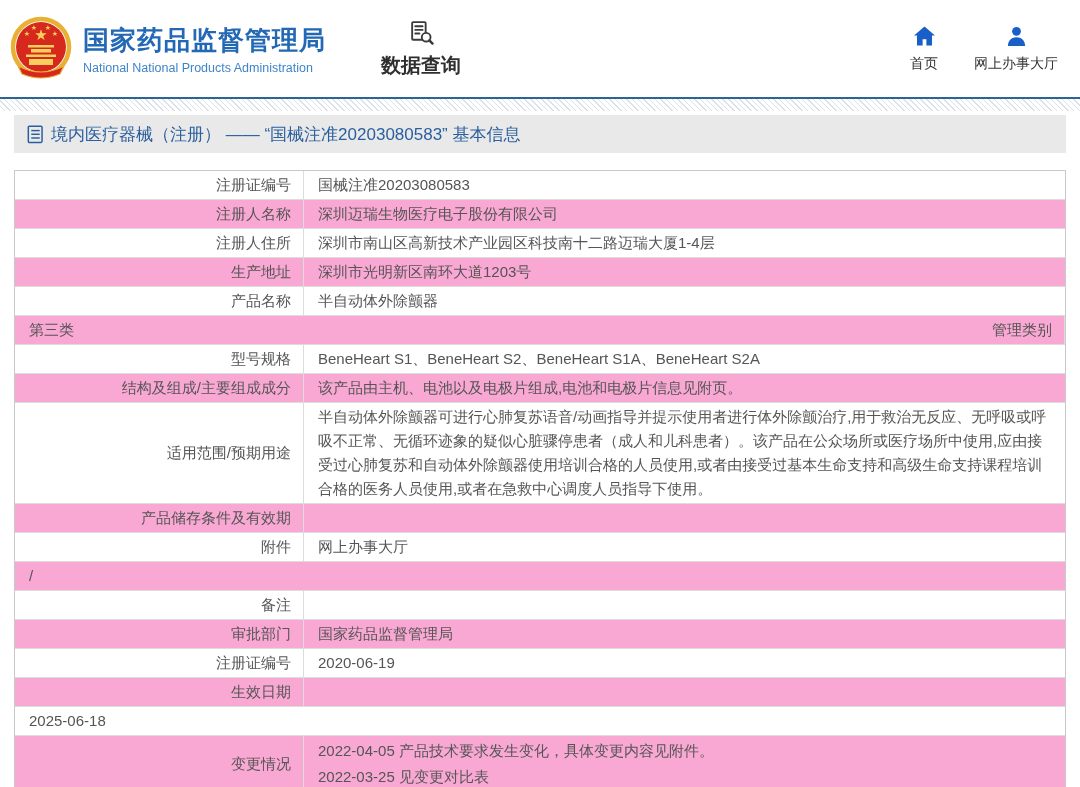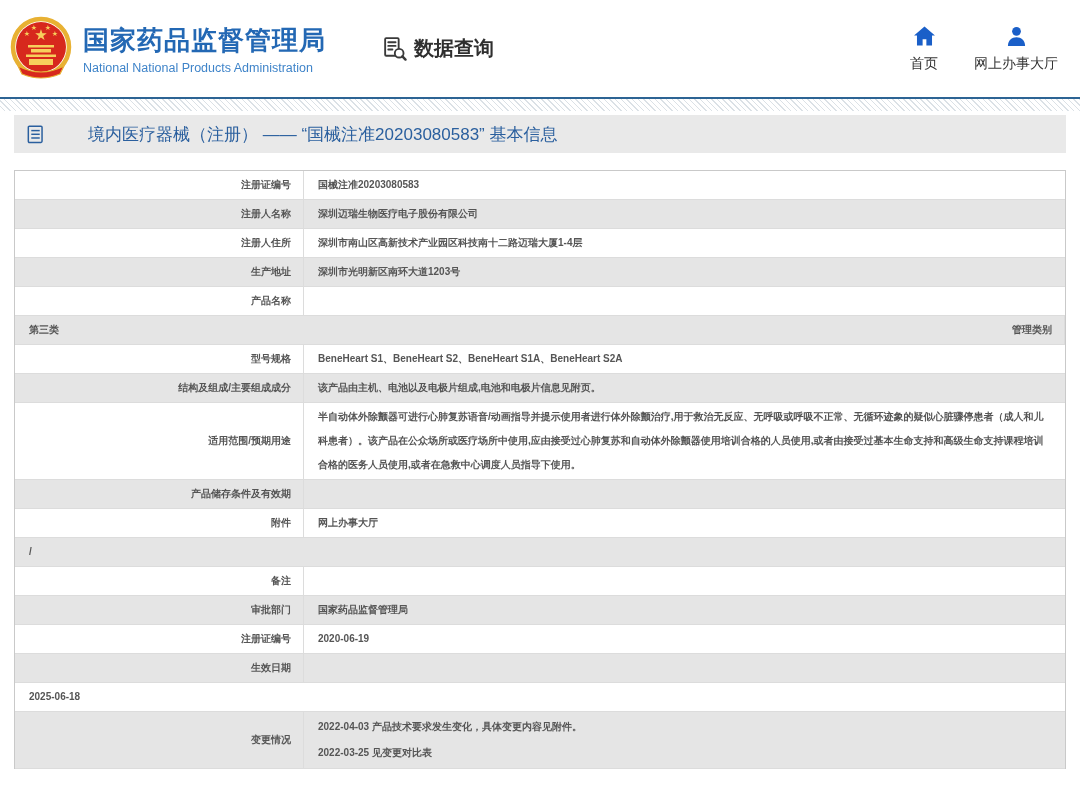--- a/index.html
+++ b/index.html
@@ -5,37 +5,37 @@
   * { margin:0; padding:0; box-sizing:border-box; }
   body { width:1080px; background:#fff; font-family:"Liberation Sans","DejaVu Sans",sans-serif; }
   .page { width:1080px; }
 
   
   .site-header { display:flex; align-items:center; height:97px; padding:0 22px 0 10px; background:#fff; }
   .logo-area { display:flex; align-items:center; gap:11px; }
   .org-names { display:flex; flex-direction:column; gap:3px; }
   .org-zh { font-size:26px; font-weight:bold; color:#2368b4; letter-spacing:1px; }
   .org-en { font-size:12.5px; color:#3f84c9; }
-  .data-query { display:flex; align-items:center; gap:6px; margin-left:55px; font-size:20px; font-weight:600; color:#2f2f2f; cursor:pointer; }
+  .data-query { display:flex; align-items:center; gap:6px; margin-left:55px; font-size:20px; font-weight:600; color:#2f2f2f; cursor:pointer;flex-direction:column; }
   .top-nav { margin-left:auto; display:flex; gap:36px; }
   .nav-item { display:flex; flex-direction:column; align-items:center; gap:8px; font-size:14px; color:#333; cursor:pointer; }
 
   
   .blue-line { height:2px; background:#2d6494; }
   .hatch-band { height:12px; background:repeating-linear-gradient(45deg,#ffffff 0 3px,#dbe1e6 3px 4px); }
 
   
   .title-bar { margin:4px 14px 17px 14px; height:38px; background:#e9e9e9; display:flex; align-items:center; gap:7px; padding-left:13px; }
-  .page-title { font-size:17px; color:#2a5f9e;margin-left:37px; }
+  .page-title { font-size:17px; color:#2a5f9e; }
 
   
   .info-table { margin:0 14px; border:1px solid #c9c9c9; border-bottom:none; }
   .trow { display:flex; background:#fff; border-bottom:1px solid #dcdcdc; min-height:28px; }
-  .trow.alt { background:#e5e5e5; }
-  .cell { font-size:10px; color:#555;font-weight:bold; }
+  .trow.alt { background:#f9a8d4; }
+  .cell { font-size:15px; color:#555; }
   .lab { flex:none; width:289px; display:flex; align-items:center; justify-content:flex-end; gap:4px;
          text-align:right; padding:2px 12px 2px 8px; border-right:1px solid #dcdcdc; line-height:24px; }
   .val { flex:1; display:flex; flex-direction:column; justify-content:center; align-items:flex-start;
          padding:2px 12px 2px 14px; line-height:24px; }
   .vline { line-height:26px; }
 </style>
 </head>
 <body>
 
 <div class="page">
@@ -116,20 +116,21 @@
       <div class="trow">
         <div class="cell lab">注册人住所</div>
         <div class="cell val">深圳市南山区高新技术产业园区科技南十二路迈瑞大厦1-4层</div>
       </div>
       <div class="trow alt">
         <div class="cell lab">生产地址</div>
         <div class="cell val">深圳市光明新区南环大道1203号</div>
       </div>
       <div class="trow">
         <div class="cell lab">产品名称</div>
+        <div class="cell val">半自动体外除颤器</div>
       </div>
       <div class="trow alt">
         <div class="cell val">第三类</div>
         <div class="cell lab">管理类别</div>
       </div>
       <div class="trow">
         <div class="cell lab">型号规格</div>
         <div class="cell val">BeneHeart S1、BeneHeart S2、BeneHeart S1A、BeneHeart S2A</div>
       </div>
       <div class="trow alt">
@@ -166,19 +167,19 @@
       <div class="trow alt">
         <div class="cell lab">生效日期</div>
         <div class="cell val"></div>
       </div>
       <div class="trow">
         <div class="cell val">2025-06-18</div>
       </div>
       <div class="trow alt">
         <div class="cell lab">变更情况</div>
         <div class="cell val">
-          <div class="vline">2022-04-03 产品技术要求发生变化，具体变更内容见附件。</div>
+          <div class="vline">2022-04-05 产品技术要求发生变化，具体变更内容见附件。</div>
           <div class="vline">2022-03-25 见变更对比表</div>
         </div>
       </div>
     </div>
 
 </div>
 
 </body></html>

